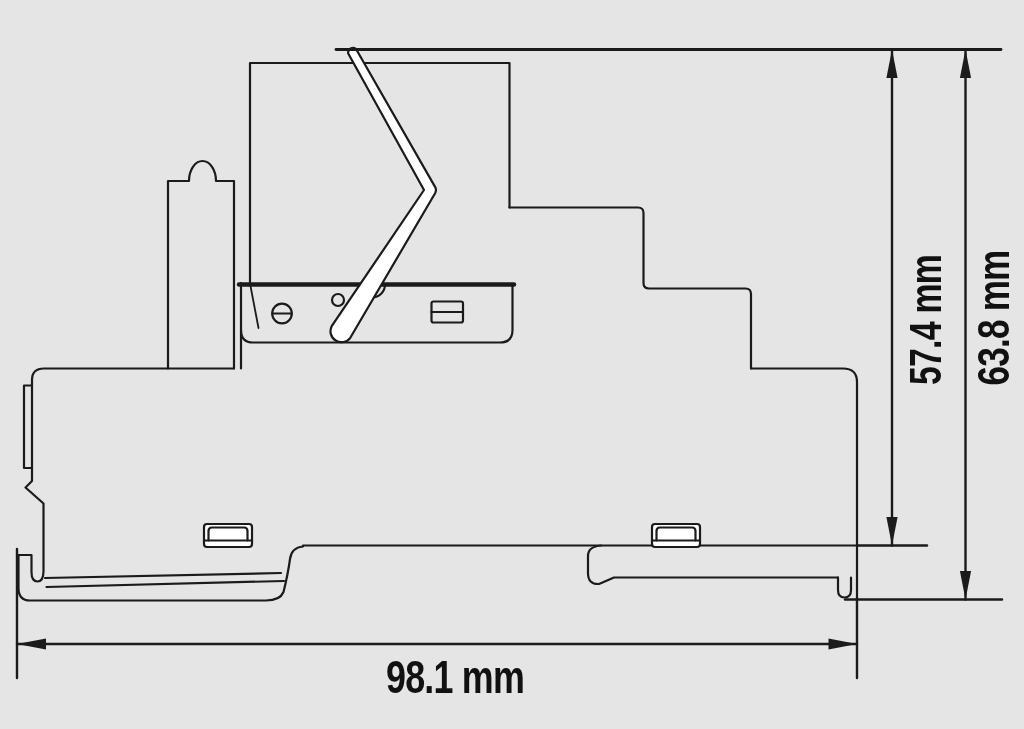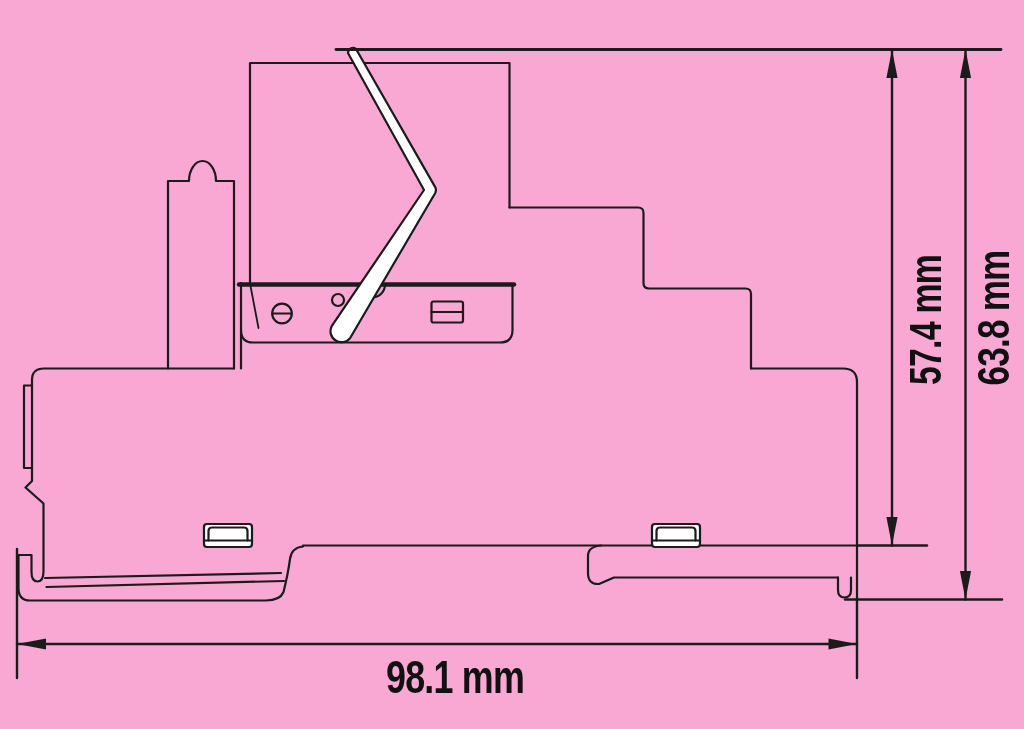--- a/index.html
+++ b/index.html
@@ -1,16 +1,16 @@
 <!DOCTYPE html>
 <html><head>
 <meta charset="utf-8">
 <style>
   html,body{margin:0;padding:0;background:#ffffff;}
-  .stage{position:relative;width:1024px;height:729px;background:#f9a8d4;overflow:hidden;text-decoration:underline;}
+  .stage{position:relative;width:1024px;height:729px;background:#e5e5e5;overflow:hidden;text-decoration:underline;}
   svg{display:block;}
   .dim-label{font-family:"Liberation Sans","DejaVu Sans",sans-serif;font-weight:bold;letter-spacing:-1px;}
 </style>
 </head>
 <body>
 
 <div class="stage">
 <svg width="1024" height="729" viewBox="0 0 1024 729" xmlns="http://www.w3.org/2000/svg">
 
   <g stroke="#1b1b1b" stroke-width="2.2" fill="none" stroke-linecap="round" stroke-linejoin="round">

